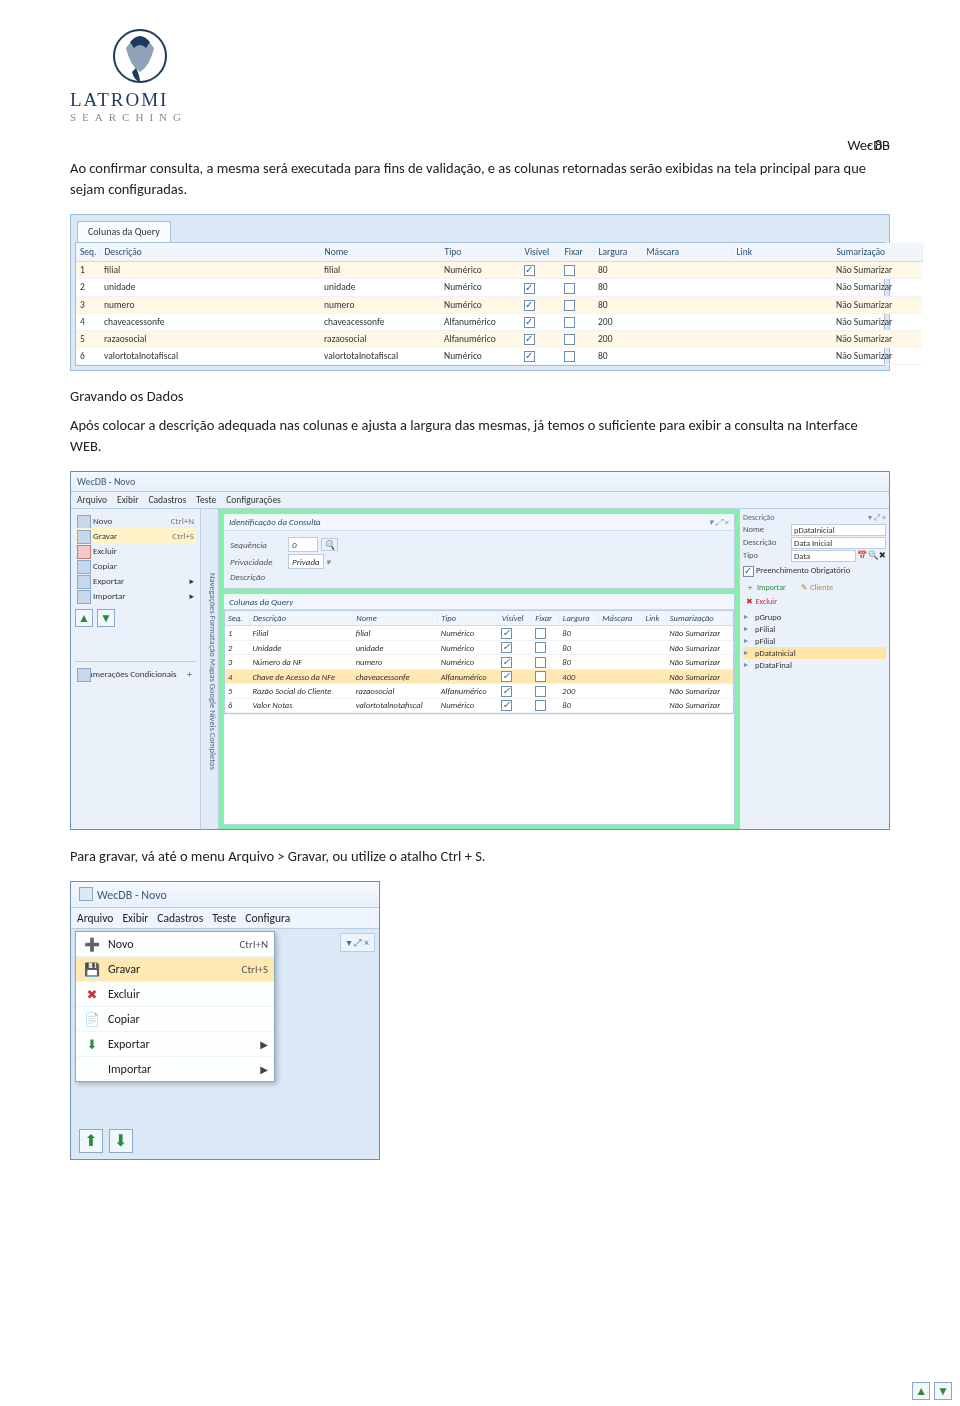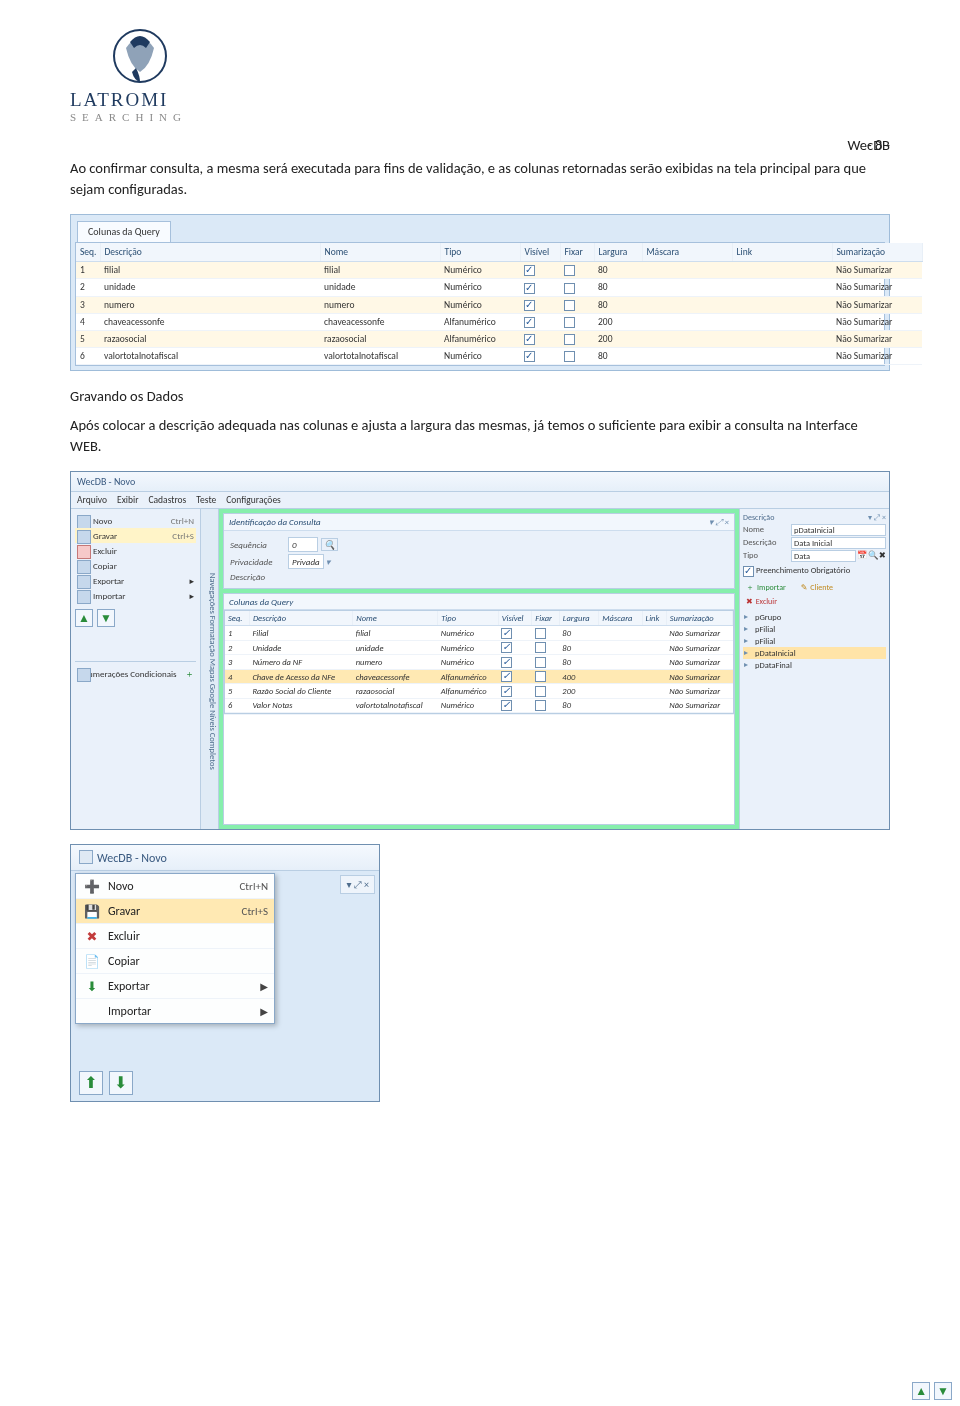--- a/index.html
+++ b/index.html
@@ -395,23 +395,25 @@
             <div class="tree-item">pDataFinal</div>
           </div>
         <div style="position:absolute;bottom:6px;right:6px;">
           <span class="arrow-btn">▲</span>
           <span class="arrow-btn">▼</span>
         </div>
       </div>
     </div>
   </div>
 
+  <p class="paragraph" style="margin-top:16px">Para gravar, vá até o menu Arquivo &gt; Gravar, ou utilize o atalho Ctrl + S.</p>
 
   <div class="shot3">
     <div class="s3-title"><span class="ico"></span><span>WecDB - Novo</span></div>
+    <div class="s3-menubar" id="s3-menu"><span>Arquivo</span><span>Exibir</span><span>Cadastros</span><span>Teste</span><span>Configura</span></div>
     <div class="s3-body">
       <div class="s3-toolbar-frag">▾  ⤢  ×</div>
       <div class="s3-dd" id="s3-dd">
           <div class="row">
             <span class="ic" style="color:#2a8c3a">➕</span>
             <span class="lbl">Novo</span>
             <span class="sc">Ctrl+N</span>
           </div>
           <div class="row hl">
             <span class="ic" style="color:#6b7e96">💾</span>

